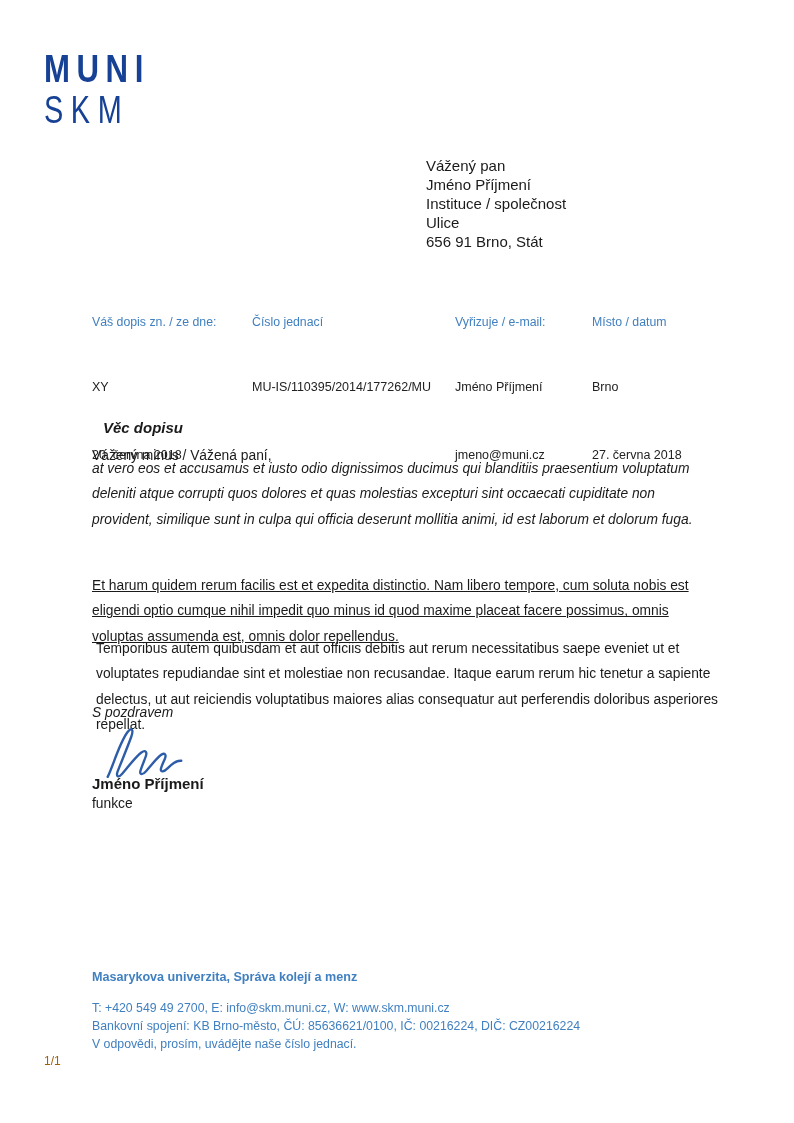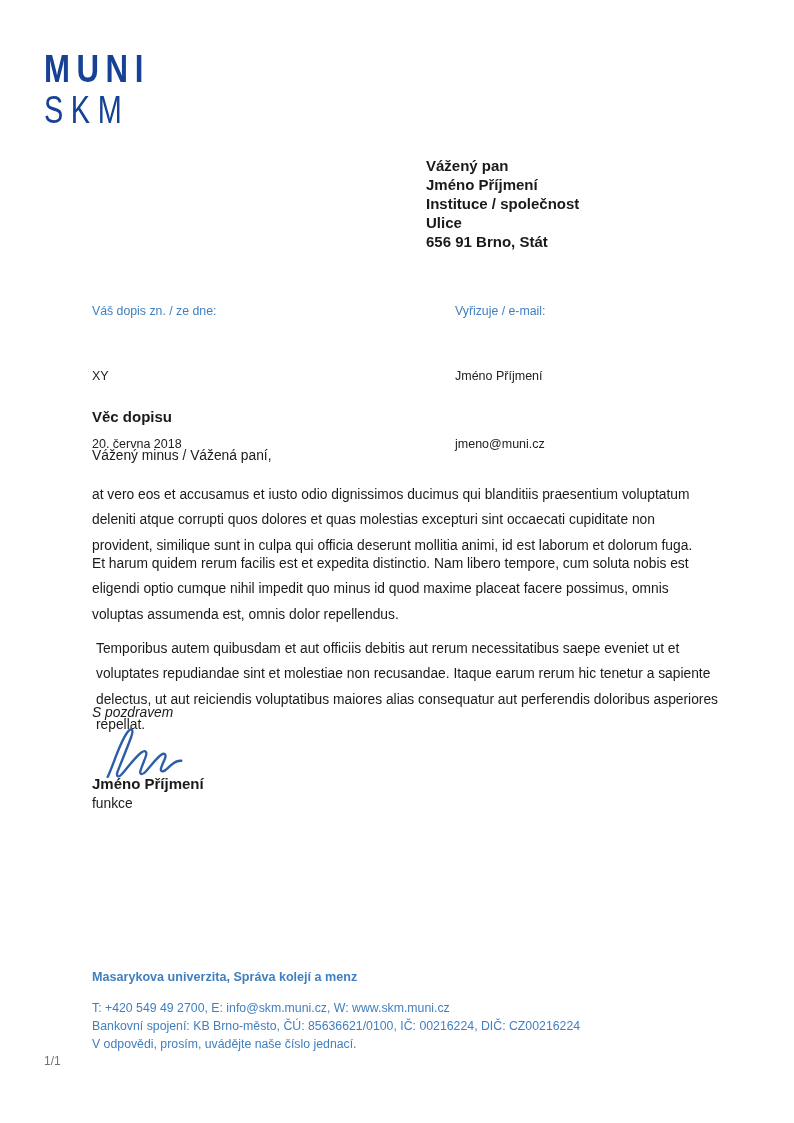--- a/index.html
+++ b/index.html
@@ -19,44 +19,44 @@
     color: var(--brand-blue, #164194);
     line-height: 1; font-size: 38px;
     transform-origin: left top;
   }
   .logo-l1 { top: 50px; font-weight: 700; letter-spacing: 8px; transform: scaleX(0.82); }
   .logo-l2 { top: 91px; font-weight: 400; letter-spacing: 10px; transform: scaleX(0.76); }
 
   
   .recipient {
     position: absolute; left: 426px; top: 156px;
-    font-size: 15px; font-weight: 700; line-height: 19px;
+    font-size: 15px; font-weight: 400; line-height: 19px;
   }
 
   
-  .meta-col { position: absolute; top: 304px; }
+  .meta-col { position: absolute; top: 315px; }
   .meta-col.c1 { left: 92px; }
   .meta-col.c2 { left: 252px; }
   .meta-col.c3 { left: 455px; }
   .meta-col.c4 { left: 592px; }
   .meta-label {
     font-size: 12.3px; color: var(--accent-blue, #4180c0);
     line-height: 14px; margin-bottom: 7px; white-space: nowrap;
   }
   .meta-val { font-size: 12.5px; color: #222; line-height: 20px; white-space: nowrap; margin-top: 48px; }
 
   
   .subject { position: absolute; left: 92px; top: 408px; font-size: 15px; font-weight: 700; }
   .salutation { position: absolute; left: 92px; top: 448px; font-size: 13.8px; }
   .para {
     position: absolute; left: 92px; width: 624px;
     font-size: 13.8px; line-height: 25.3px; text-align: left;
   }
-  .para.p1 { top: 482px; }
-  .para.p2 { top: 551px; }
+  .para.p1 { top: 456px; font-style: italic; }
+  .para.p2 { top: 573px; text-decoration: underline; }
   .para.p3 { top: 632px; }
   .closing { position: absolute; left: 92px; top: 705px; font-size: 13.8px; font-style: italic; }
 
   .signature { position: absolute; left: 84px; top: 723px; width: 122px; height: 58px; }
   .signature path {
     fill: none; stroke: var(--signature-blue, #2d5da8);
     stroke-width: 2.3; stroke-linecap: round; stroke-linejoin: round;
   }
   .signer-name { position: absolute; left: 92px; top: 775px; font-size: 15px; font-weight: 700; }
   .signer-role { position: absolute; left: 92px; top: 796px; font-size: 13.8px; text-align: right; }
@@ -64,21 +64,21 @@
   
   .footer-org {
     position: absolute; left: 92px; top: 970px;
     font-size: 12.6px; font-weight: 700; color: var(--accent-blue, #4180c0); text-align: center;
   }
   .footer-lines {
     position: absolute; left: 92px; top: 1000px;
     font-size: 12.3px; line-height: 17.8px; color: var(--accent-blue, #4180c0);
     white-space: nowrap;
   }
-  .page-number { position: absolute; left: 44px; top: 1054px; font-size: 12px; color: #737373; }
+  .page-number { position: absolute; left: 44px; top: 1054px; font-size: 12px; color: #a16207; }
 </style>
 </head>
 <body style="--brand-blue: #164194; --accent-blue: #4180c0; --signature-blue: #2d5da8; --text-ink: #1a1a1a;">
 
 <div class="page">
 
   <header class="logo">
     <div class="logo-l1">MUNI</div>
     <div class="logo-l2">SKM</div>
   </header>
@@ -90,30 +90,39 @@
     <div>Ulice</div>
     <div>656 91 Brno, Stát</div>
   </section>
 
   <section class="meta-col c1">
     <div class="meta-label">Váš dopis zn. / ze dne:</div>
     <div class="meta-val">XY</div>
     <div class="meta-val">20. června 2018</div>
   </section>
 
+  <section class="meta-col c2">
+    <div class="meta-label">Číslo jednací</div>
+    <div class="meta-val">MU-IS/110395/2014/177262/MU</div>
+  </section>
 
   <section class="meta-col c3">
     <div class="meta-label">Vyřizuje / e-mail:</div>
     <div class="meta-val">Jméno Příjmení</div>
     <div class="meta-val">jmeno@muni.cz</div>
   </section>
 
+  <section class="meta-col c4">
+    <div class="meta-label">Místo / datum</div>
+    <div class="meta-val">Brno</div>
+    <div class="meta-val">27. června 2018</div>
+  </section>
 
   <main>
-    <h1 class="subject" style="margin:0;">Věc dopisu</h1>
+    <h1 class="subject" style="margin:11px;font-style:italic;">Věc dopisu</h1>
     <div class="salutation">Vážený minus / Vážená paní,</div>
     <p class="para p1" style="margin:0;">at vero eos et accusamus et iusto odio dignissimos ducimus qui blanditiis praesentium voluptatum deleniti atque corrupti quos dolores et quas molestias excepturi sint occaecati cupiditate non provident, similique sunt in culpa qui officia deserunt mollitia animi, id est laborum et dolorum fuga.</p>
     <p class="para p2" style="margin:0;">Et harum quidem rerum facilis est et expedita distinctio. Nam libero tempore, cum soluta nobis est eligendi optio cumque nihil impedit quo minus id quod maxime placeat facere possimus, omnis voluptas assumenda est, omnis dolor repellendus.</p>
     <p class="para p3" style="margin:4px;">Temporibus autem quibusdam et aut officiis debitis aut rerum necessitatibus saepe eveniet ut et voluptates repudiandae sint et molestiae non recusandae. Itaque earum rerum hic tenetur a sapiente delectus, ut aut reiciendis voluptatibus maiores alias consequatur aut perferendis doloribus asperiores repellat.</p>
     <div class="closing">S pozdravem</div>
 
     <svg class="signature" viewBox="0 0 80 56" aria-hidden="true">
       <path d="M 4,52
                C 9,42 15,20 23,9
                C 27,3.5 29.5,6 26.5,14

